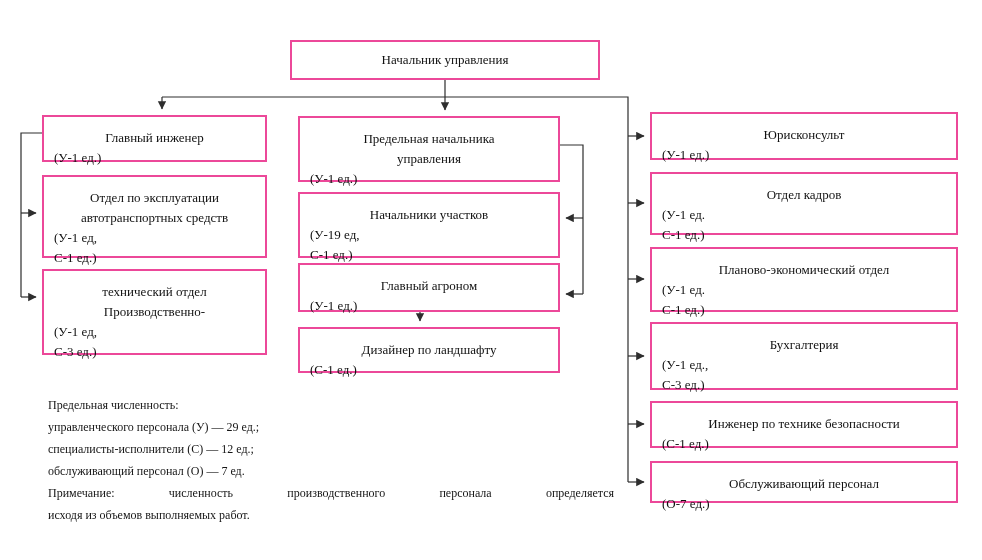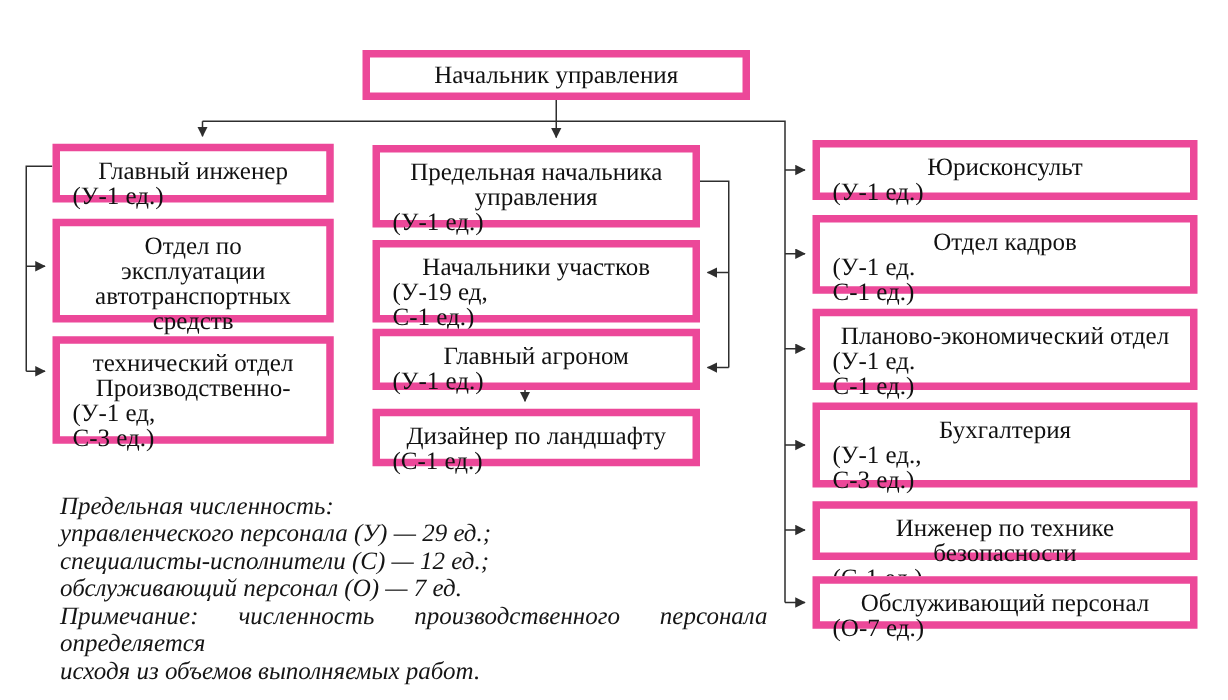--- a/index.html
+++ b/index.html
@@ -18,38 +18,37 @@
   svg.connectors {
     position: absolute;
     left: 0; top: 0;
     z-index: 0;
   }
   .ln { stroke: #2e2e2e; stroke-width: 1.2; fill: none; }
   .ar { marker-end: url(#arrhead); }
   .node {
     position: absolute;
     box-sizing: border-box;
-    border: 6px solid #ec4899;
+    border: 2px solid #ec4899;
     background: #ffffff;
-    font-size: 20px;
+    font-size: 13px;
     line-height: 20px;
-    padding: 6px 10px;
+    padding: 11px 10px;
     z-index: 1;
   }
   .node.vc {
     display: flex;
     align-items: center;
     justify-content: center;
   }
   .node .t { text-align: center; }
   .node .c { text-align: left; }
   .note {
     position: absolute;
-    font-size: 20px;
-    font-style: italic;
+    font-size: 12px;
     line-height: 22px;
     z-index: 1;
     color: #151515;
   }
   .note .jline {
     text-align: justify;
     text-align-last: justify;
   }
 </style>
 </head>

